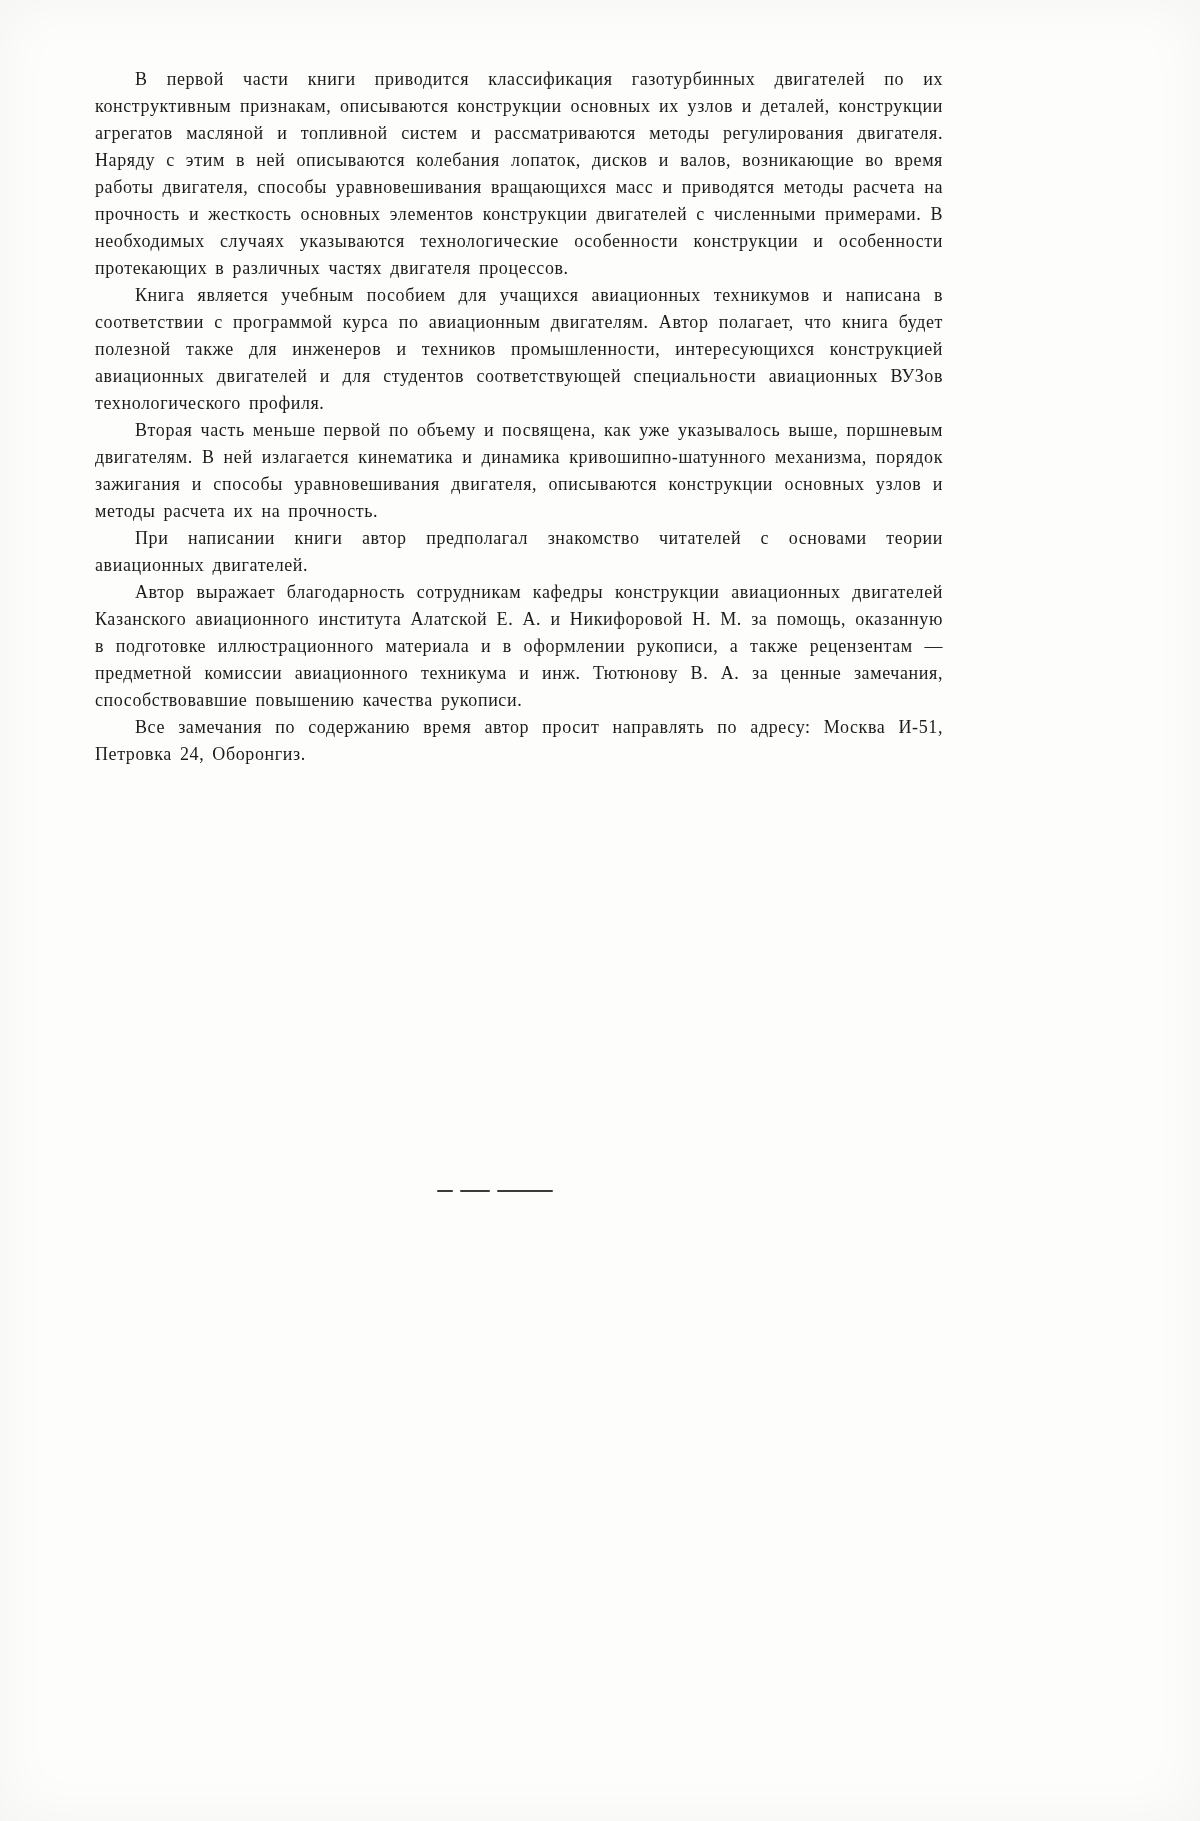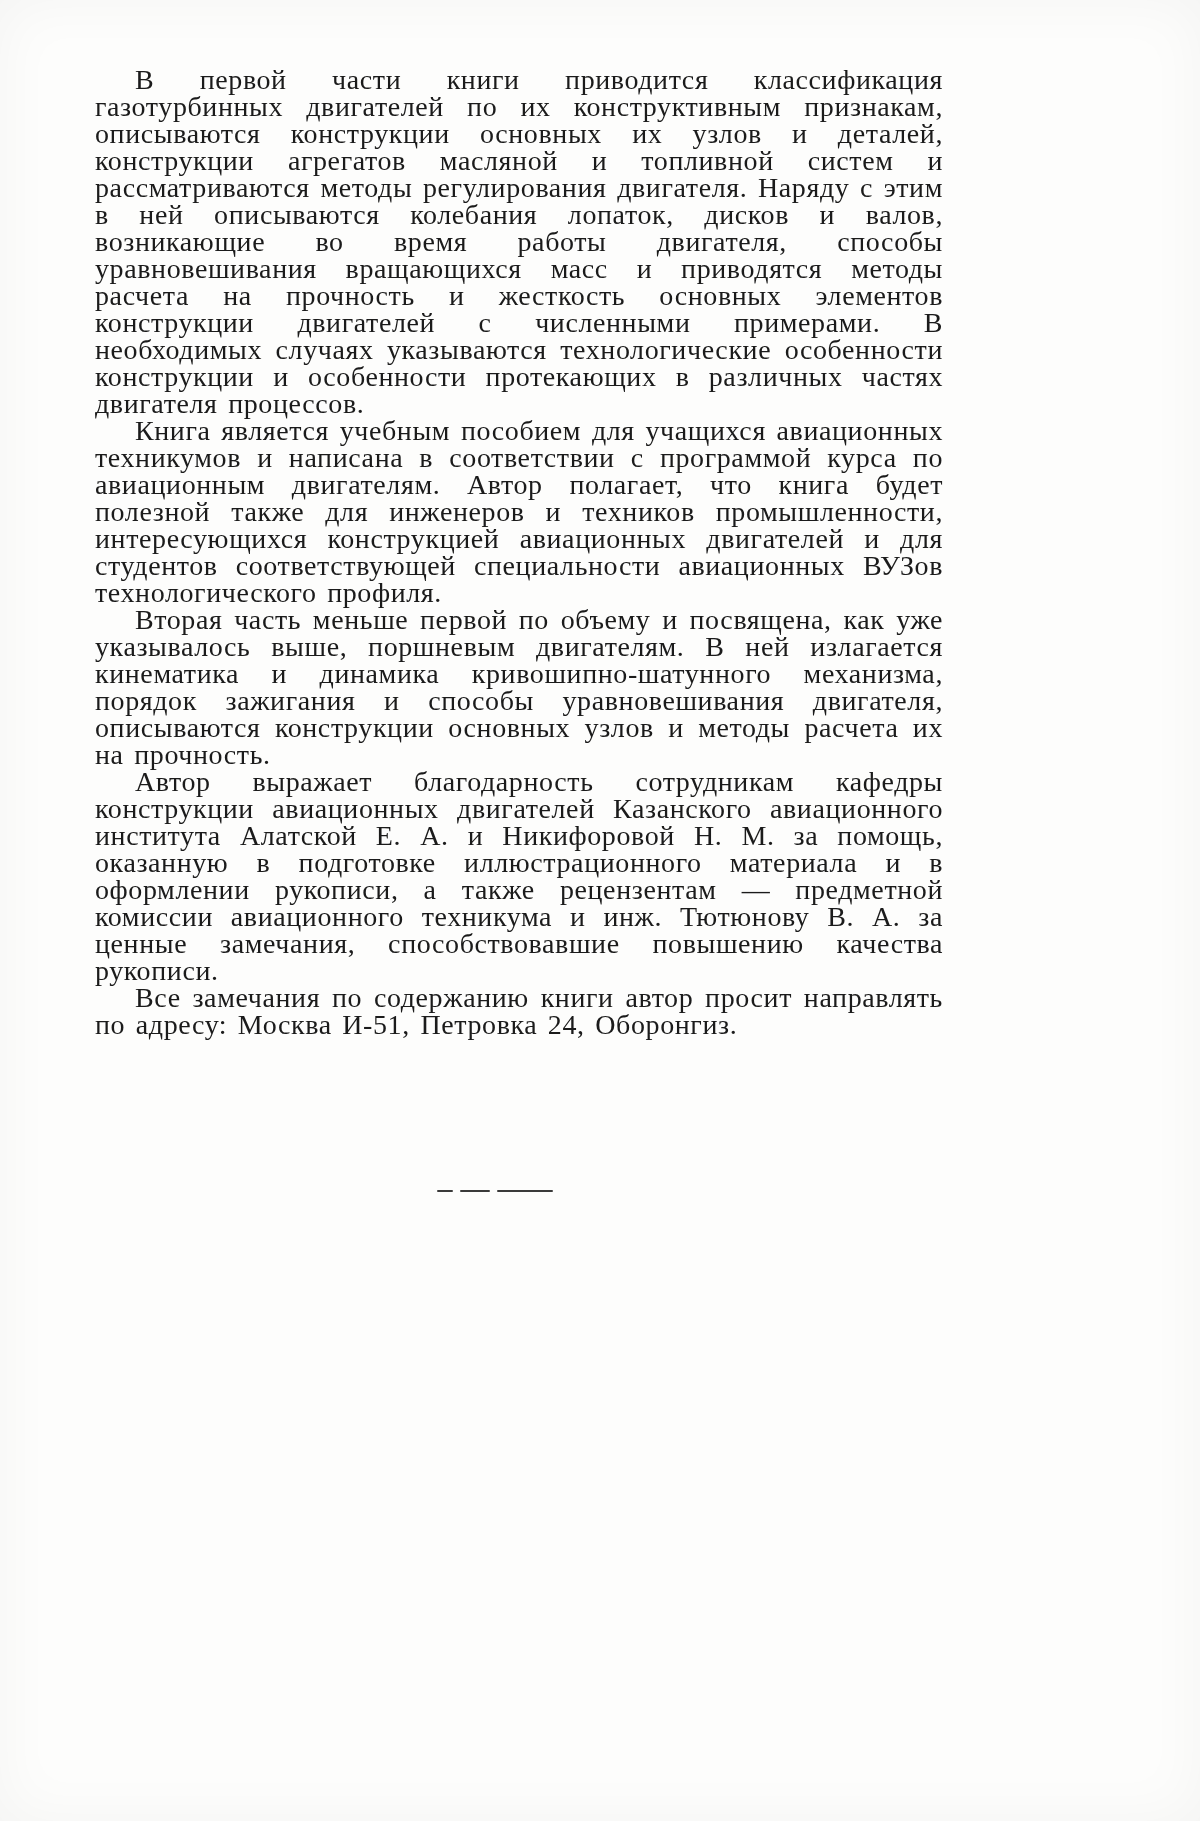--- a/index.html
+++ b/index.html
@@ -22,21 +22,21 @@
   }
   .text-block {
     position: absolute;
     left: 95px;
     top: 66px;
     width: 848px;
     color: #1b1b1b;
   }
   .text-block p {
     margin: 0;
-    font-size: 28px;
+    font-size: 18px;
     line-height: 27px;
     text-align: justify;
     text-indent: 40px;
     letter-spacing: 0.6px;
     word-spacing: 3px;
   }
   .divider {
     position: absolute;
     left: 437px;
     top: 1188px;
@@ -57,22 +57,23 @@
 </style>
 </head>
 <body>
 
 <div class="page">
 
   <div class="text-block">
     <p>В первой части книги приводится классификация газотурбинных двигателей по их конструктивным признакам, описываются конструкции основных их узлов и деталей, конструкции агрегатов масляной и топливной систем и рассматриваются методы регулирования двигателя. Наряду с этим в ней описываются колебания лопаток, дисков и валов, возникающие во время работы двигателя, способы уравновешивания вращающихся масс и приводятся методы расчета на прочность и жесткость основных элементов конструкции двигателей с численными примерами. В необходимых случаях указываются технологические особенности конструкции и особенности протекающих в различных частях двигателя процессов.</p>
     <p>Книга является учебным пособием для учащихся авиационных техникумов и написана в соответствии с программой курса по авиационным двигателям. Автор полагает, что книга будет полезной также для инженеров и техников промышленности, интересующихся конструкцией авиационных двигателей и для студентов соответствующей специальности авиационных ВУЗов технологического профиля.</p>
     <p>Вторая часть меньше первой по объему и посвящена, как уже указывалось выше, поршневым двигателям. В ней излагается кинематика и динамика кривошипно-шатунного механизма, порядок зажигания и способы уравновешивания двигателя, описываются конструкции основных узлов и методы расчета их на прочность.</p>
+    <p>При написании книги автор предполагал знакомство читателей с основами теории авиационных двигателей.</p>
     <p>Автор выражает благодарность сотрудникам кафедры конструкции авиационных двигателей Казанского авиационного института Алатской Е. А. и Никифоровой Н. М. за помощь, оказанную в подготовке иллюстрационного материала и в оформлении рукописи, а также рецензентам — предметной комиссии авиационного техникума и инж. Тютюнову В. А. за ценные замечания, способствовавшие повышению качества рукописи.</p>
-    <p>Все замечания по содержанию книги автор просит направлять по адресу: Москва И-51, Петровка 24, Оборонгиз.</p>
+    <p>Все замечания по содержанию время автор просит направлять по адресу: Москва И-51, Петровка 24, Оборонгиз.</p>
   </div>
 
   <div class="divider">
     <span class="dash dash-1"></span>
     <span class="dash dash-2"></span>
     <span class="dash dash-3"></span>
   </div>
 
 </div>
 

